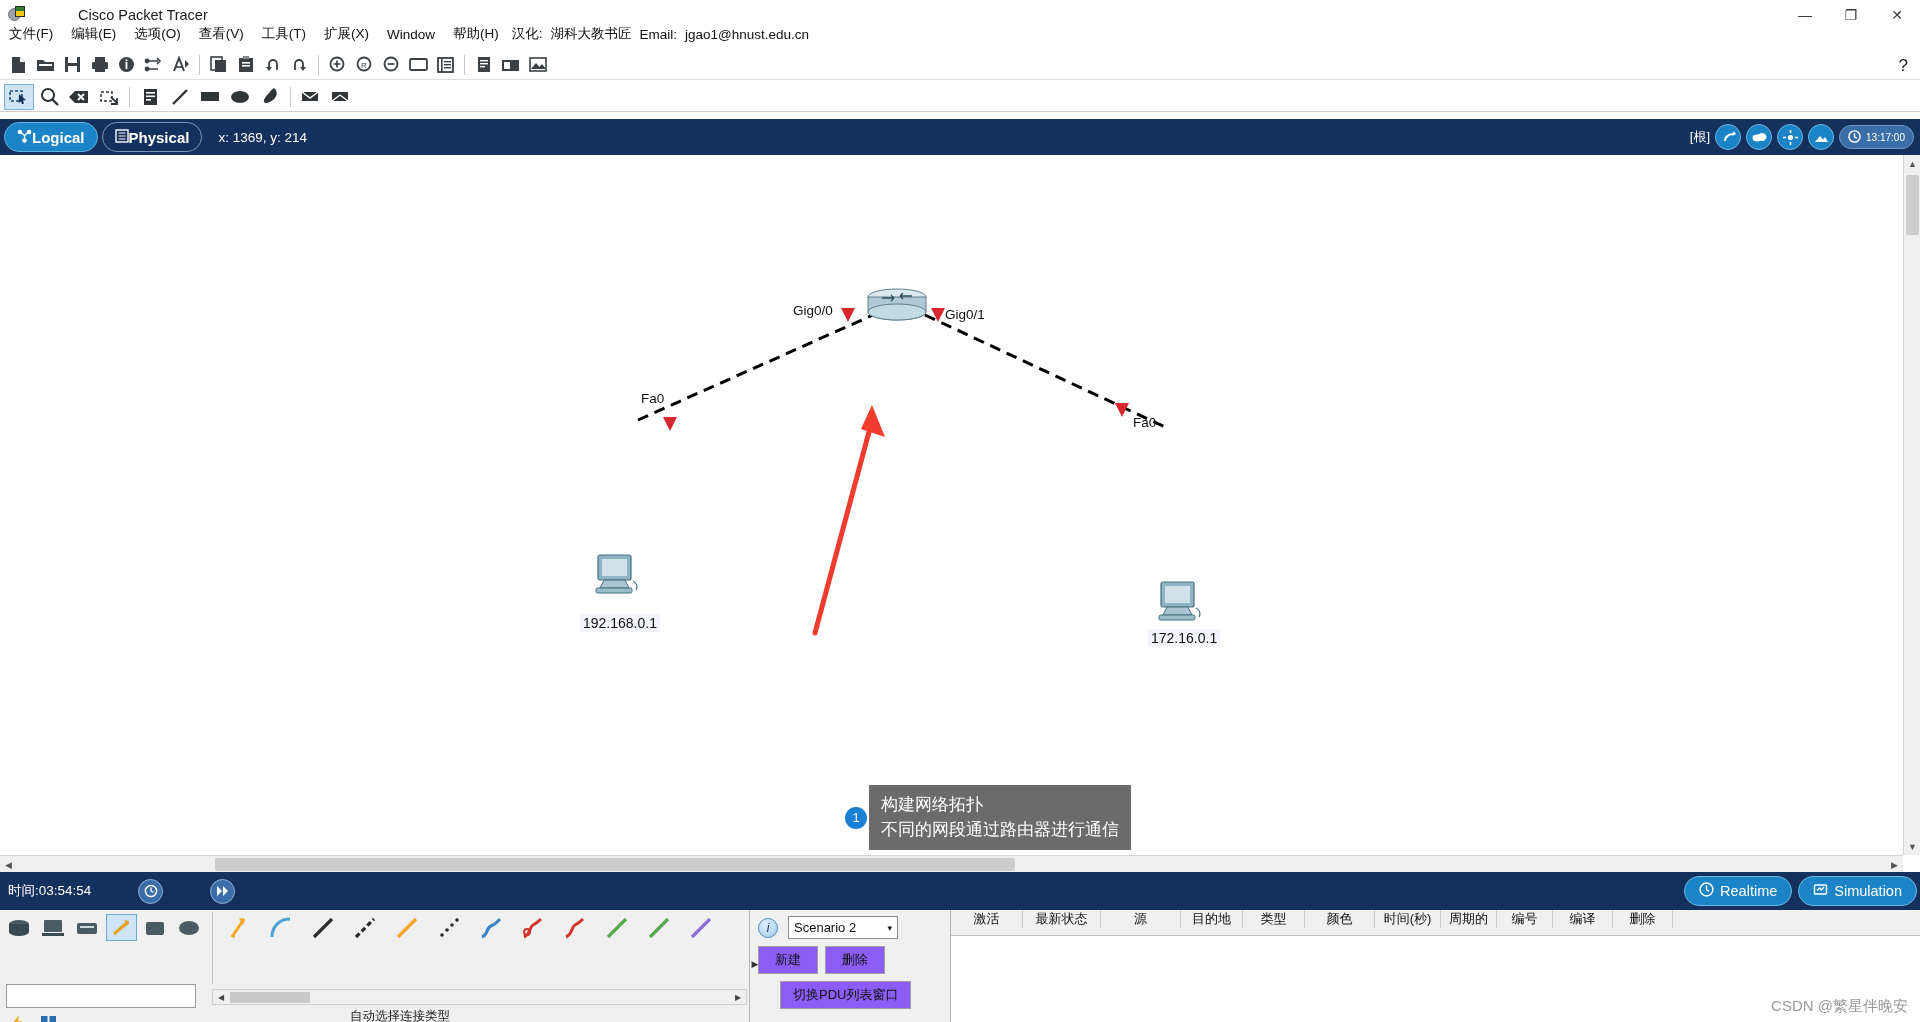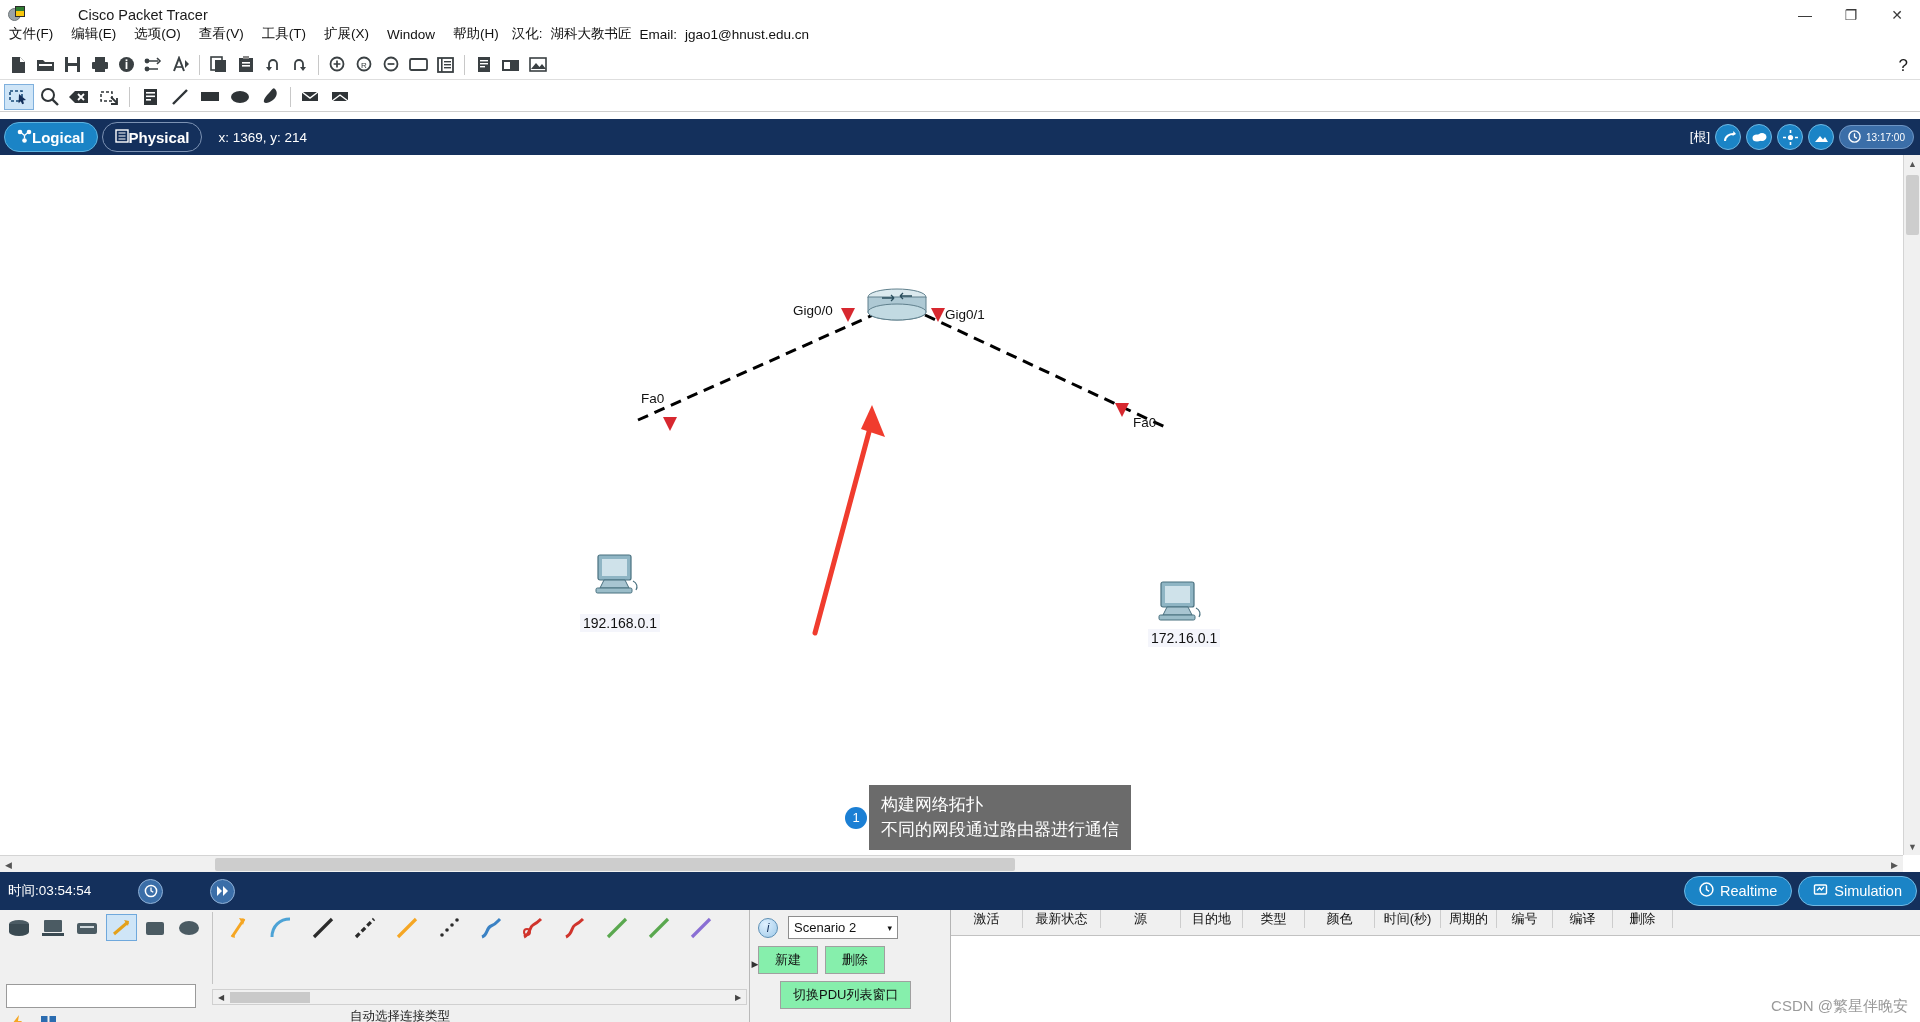--- a/index.html
+++ b/index.html
@@ -248,21 +248,21 @@
     border:1px solid #5d8fb5; color:#14305c; font-size:12px; font-style:italic;
     display:flex; align-items:center; justify-content:center;
   }
   .scenario-select {
     width:110px; height:23px; background:#fff; border:1px solid #8d8d8d;
     display:flex; align-items:center; justify-content:space-between;
     padding:0 5px; font-size:13px; color:#111;
   }
   .pdu-btnrow { display:flex; gap:7px; margin-top:7px; }
   .btn {
-    background:#86efac; border:1px solid #a0a0a0;
+    background:#8b5cf6; border:1px solid #a0a0a0;
     padding:4px 16px; font-size:13px; color:#111;
   }
   .btn-wide { margin-top:7px; padding:4px 12px; }
   .pdu-table { flex:1; border-left:1px solid #b4b4b4; background:#ffffff; }
   .pdu-head {
     display:flex; height:26px; align-items:flex-start;
     background:#f0f0f0; border-bottom:1px solid #c2c2c2;
   }
   .pdu-th {
     display:flex; align-items:center; justify-content:center;

